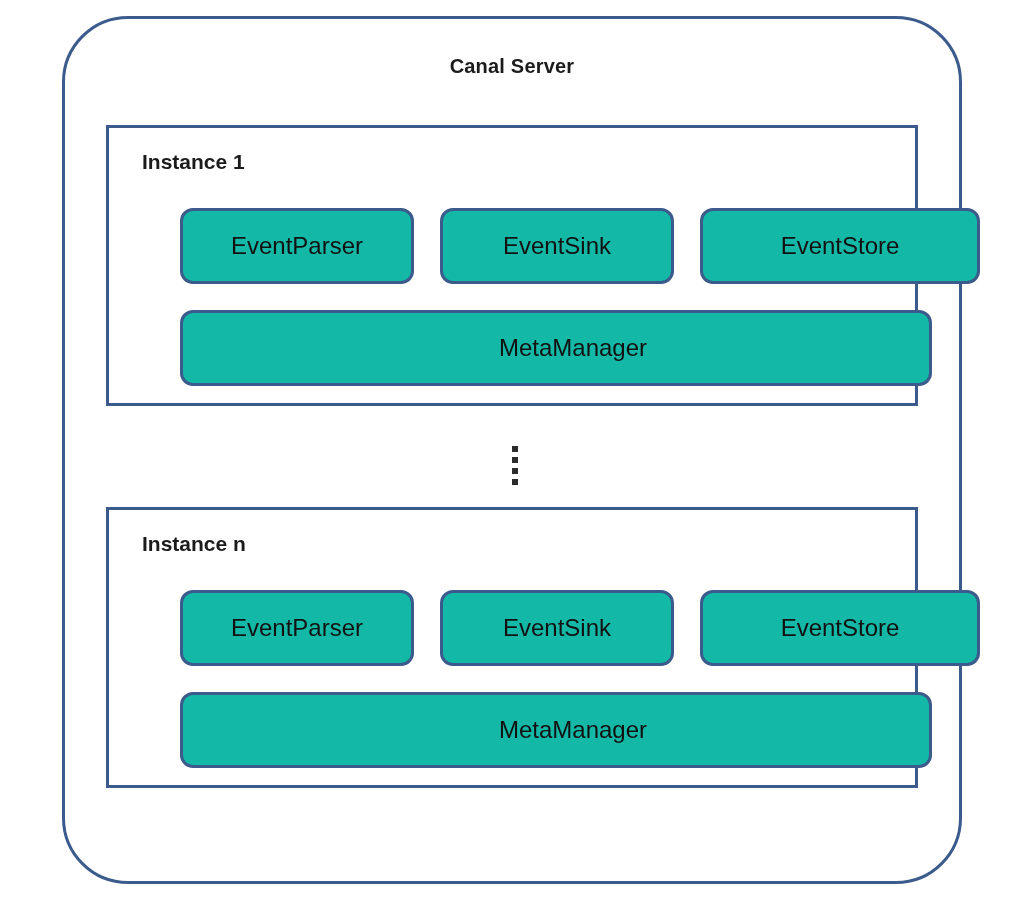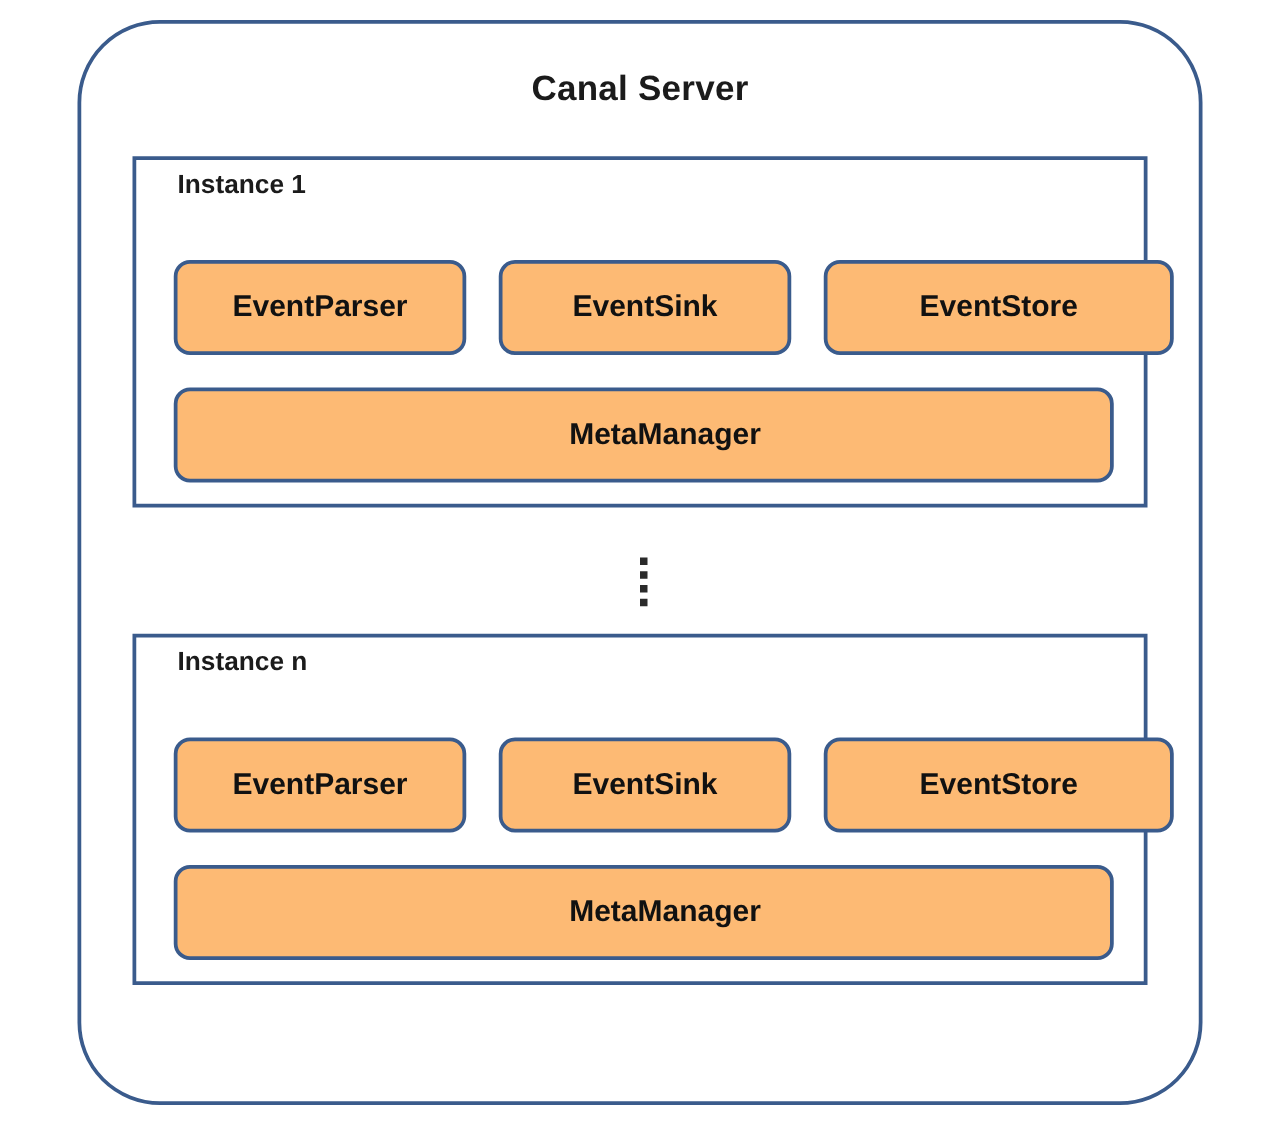--- a/index.html
+++ b/index.html
@@ -31,21 +31,21 @@
     border: 3px solid var(--stroke, #3a5b8c);
     border-radius: 66px;
     background: #ffffff;
   }
   .server-title {
     position: absolute;
     left: 0;
     top: 36px;
     width: 100%;
     text-align: center;
-    font-size: 28px;
+    font-size: 20px;
     font-weight: bold;
     letter-spacing: 0.2px;
     color: #1b1b1b;
     white-space: nowrap;
   }
 
   
   .instance-box {
     position: absolute;
     left: 106px;
@@ -54,41 +54,42 @@
     box-sizing: border-box;
     border: 3px solid var(--stroke, #3a5b8c);
     background: #ffffff;
   }
   #instance-1 { top: 125px; }
   #instance-2 { top: 507px; }
 
   .instance-label {
     position: absolute;
     left: 33px;
-    top: 8px;
+    top: 22px;
     font-size: 21px;
     font-weight: bold;
     color: #1b1b1b;
     white-space: nowrap;
   }
 
   
   .comp {
     position: absolute;
     box-sizing: border-box;
     border: 3px solid var(--stroke, #3a5b8c);
     border-radius: 13px;
-    background: #fdba74;
+    background: #14b8a6;
     display: flex;
     align-items: center;
     justify-content: center;
     font-size: 24px;
-    font-weight: bold;
+    font-weight: normal;
     color: #111111;
     white-space: nowrap;
+    margin-left: 41px;
   }
   .row-top { top: 80px; height: 76px; }
   .comp-parser { left: 30px;  width: 234px; }
   .comp-sink   { left: 290px; width: 234px; }
   .comp-store  { left: 550px; width: 280px; }
   .comp-meta   { left: 30px;  top: 182px; width: 752px; height: 76px; padding-left: 34px; }
 
   
   .ellipsis {
     position: absolute;

